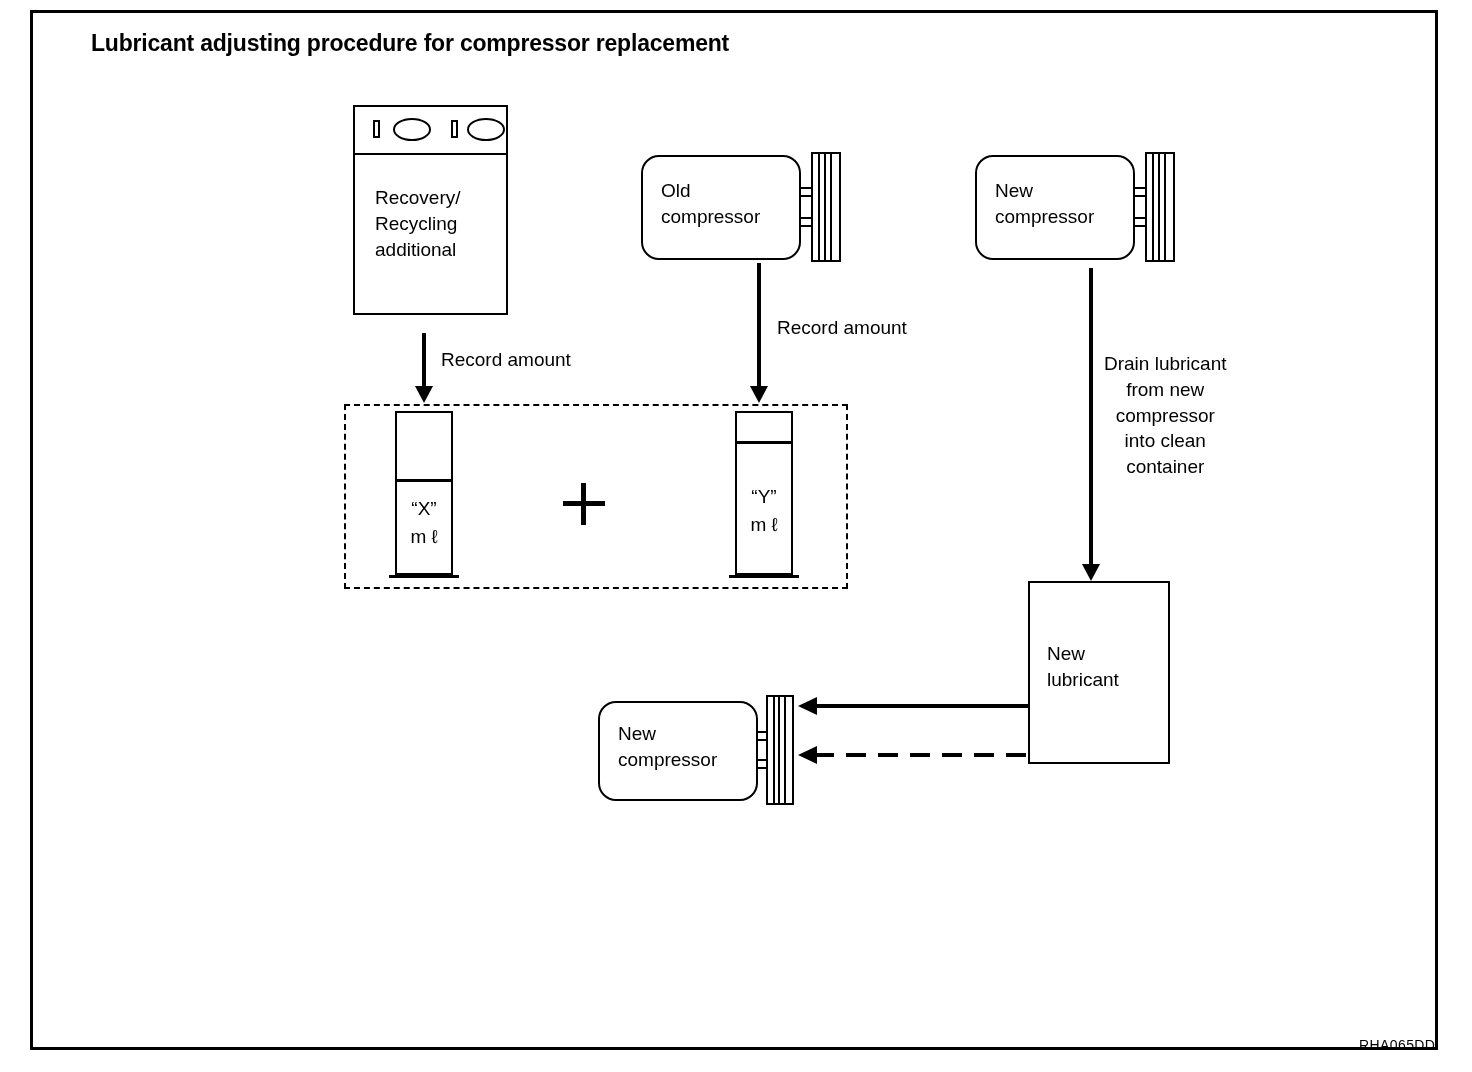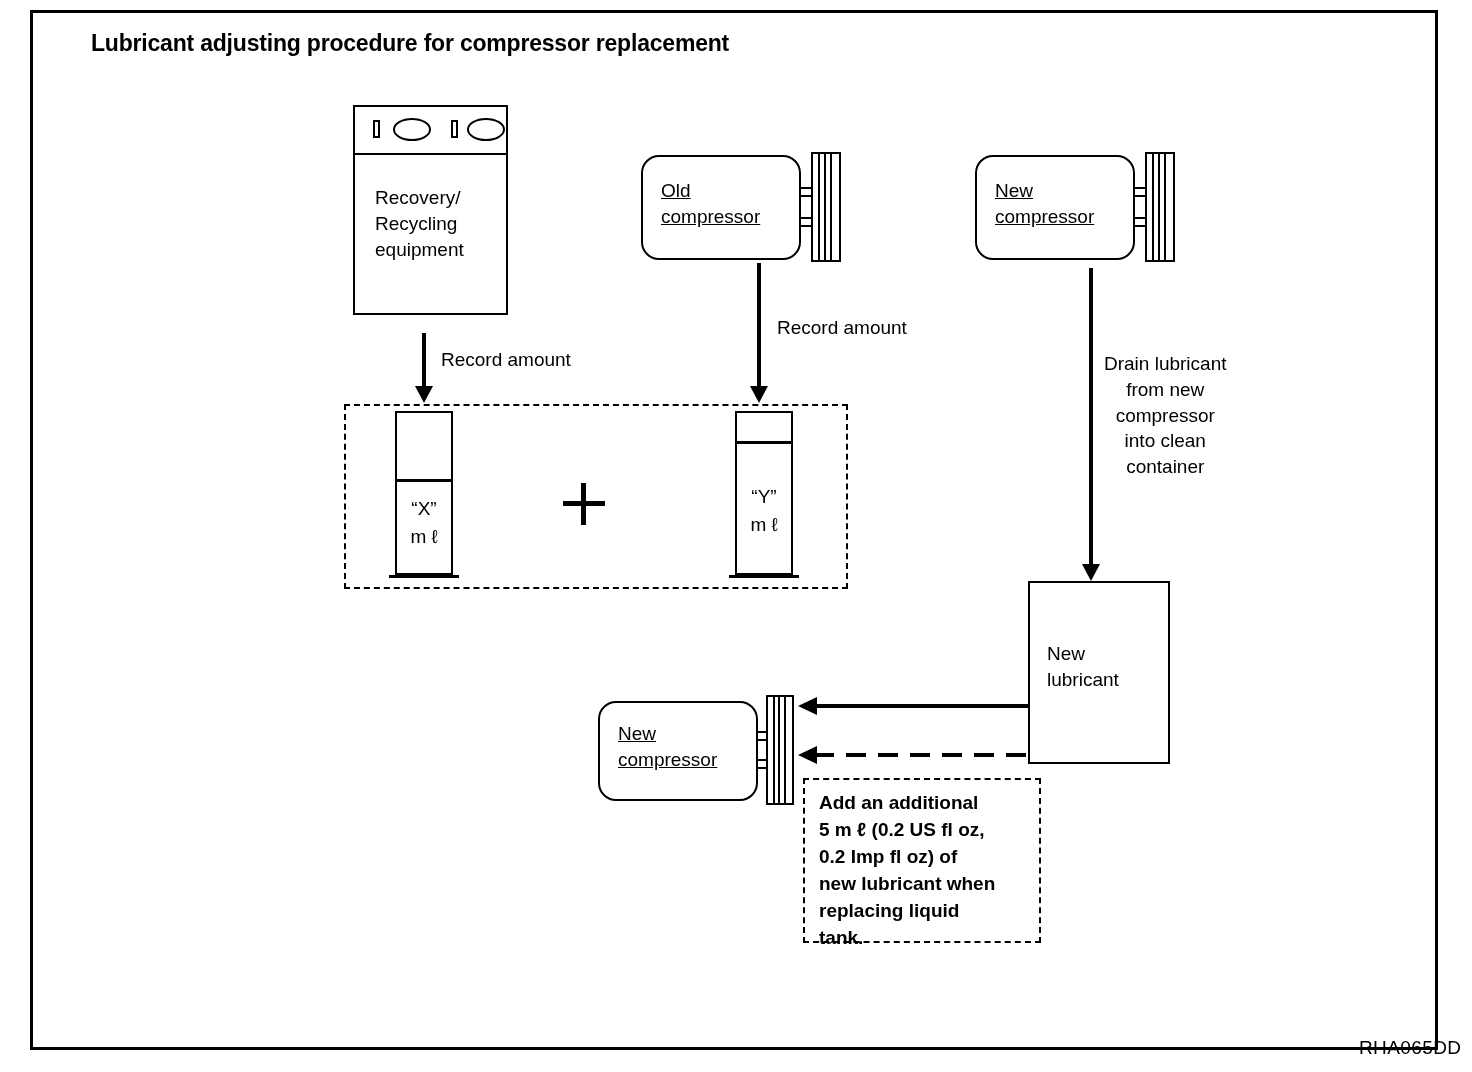--- a/index.html
+++ b/index.html
@@ -35,21 +35,21 @@
     top: 17px;
     font-size: 23px;
     font-weight: bold;
     letter-spacing: -0.2px;
     white-space: nowrap;
   }
   #code {
     position: absolute;
     left: 1326px;
     top: 1024px;
-    font-size: 19px;
+    font-size: 14px;
     letter-spacing: 0.4px;
     white-space: nowrap;
   }
 
   
   .node-text {
     font-size: 19px;
     line-height: 1.38;
     white-space: pre-line;
   }
@@ -123,21 +123,20 @@
     left: 0;
     top: 0;
     border: 2.5px solid #000;
     border-radius: 18px;
     box-sizing: border-box;
     background: #fff;
   }
   .comp-label {
     position: absolute;
     left: 20px;
-    text-decoration: underline;
   }
   .comp-pulley {
     position: absolute;
     border: 2.5px solid #000;
     box-sizing: border-box;
     background: #fff;
   }
   .comp-pulley i {
     position: absolute;
     top: 0;
@@ -329,21 +328,21 @@
 
     <div id="recovery">
       <div id="recovery-panel">
         <div class="rec-slot" style="left:18px;"></div>
         <div class="rec-dial" style="left:38px;"></div>
         <div class="rec-slot" style="left:96px;"></div>
         <div class="rec-dial" style="left:112px;"></div>
       </div>
       <div id="recovery-label" class="node-text">Recovery/
 Recycling
-equipment</div>
+additional</div>
     </div>
 
     <div class="compressor" style="left:608px; top:142px;">
       <div class="comp-body" style="width:160px; height:105px;"></div>
       <div class="comp-label node-text" style="top:23px;">Old
 compressor</div>
       <div class="comp-stub" style="left:158px; top:32px; width:14px; height:10px;"></div>
       <div class="comp-stub" style="left:158px; top:62px; width:14px; height:10px;"></div>
       <div class="comp-pulley" style="left:170px; top:-3px; width:30px; height:110px;">
         <i style="left:5px;"></i>
@@ -428,23 +427,15 @@
 compressor</div>
       <div class="comp-stub" style="left:158px; top:30px; width:12px; height:10px;"></div>
       <div class="comp-stub" style="left:158px; top:58px; width:12px; height:10px;"></div>
       <div class="comp-pulley" style="left:168px; top:-6px; width:28px; height:110px;">
         <i style="left:5px;"></i>
           <i style="left:10px;"></i>
           <i style="left:16px;"></i>
       </div>
     </div>
 
-    <div id="note-box">
-      <div id="note-text">Add an additional
-5 m ℓ (0.2 US fl oz,
-0.2 Imp fl oz) of
-new lubricant when
-replacing liquid
-tank.</div>
-    </div>
 
   </div>
 </div>
 
 </body></html>

